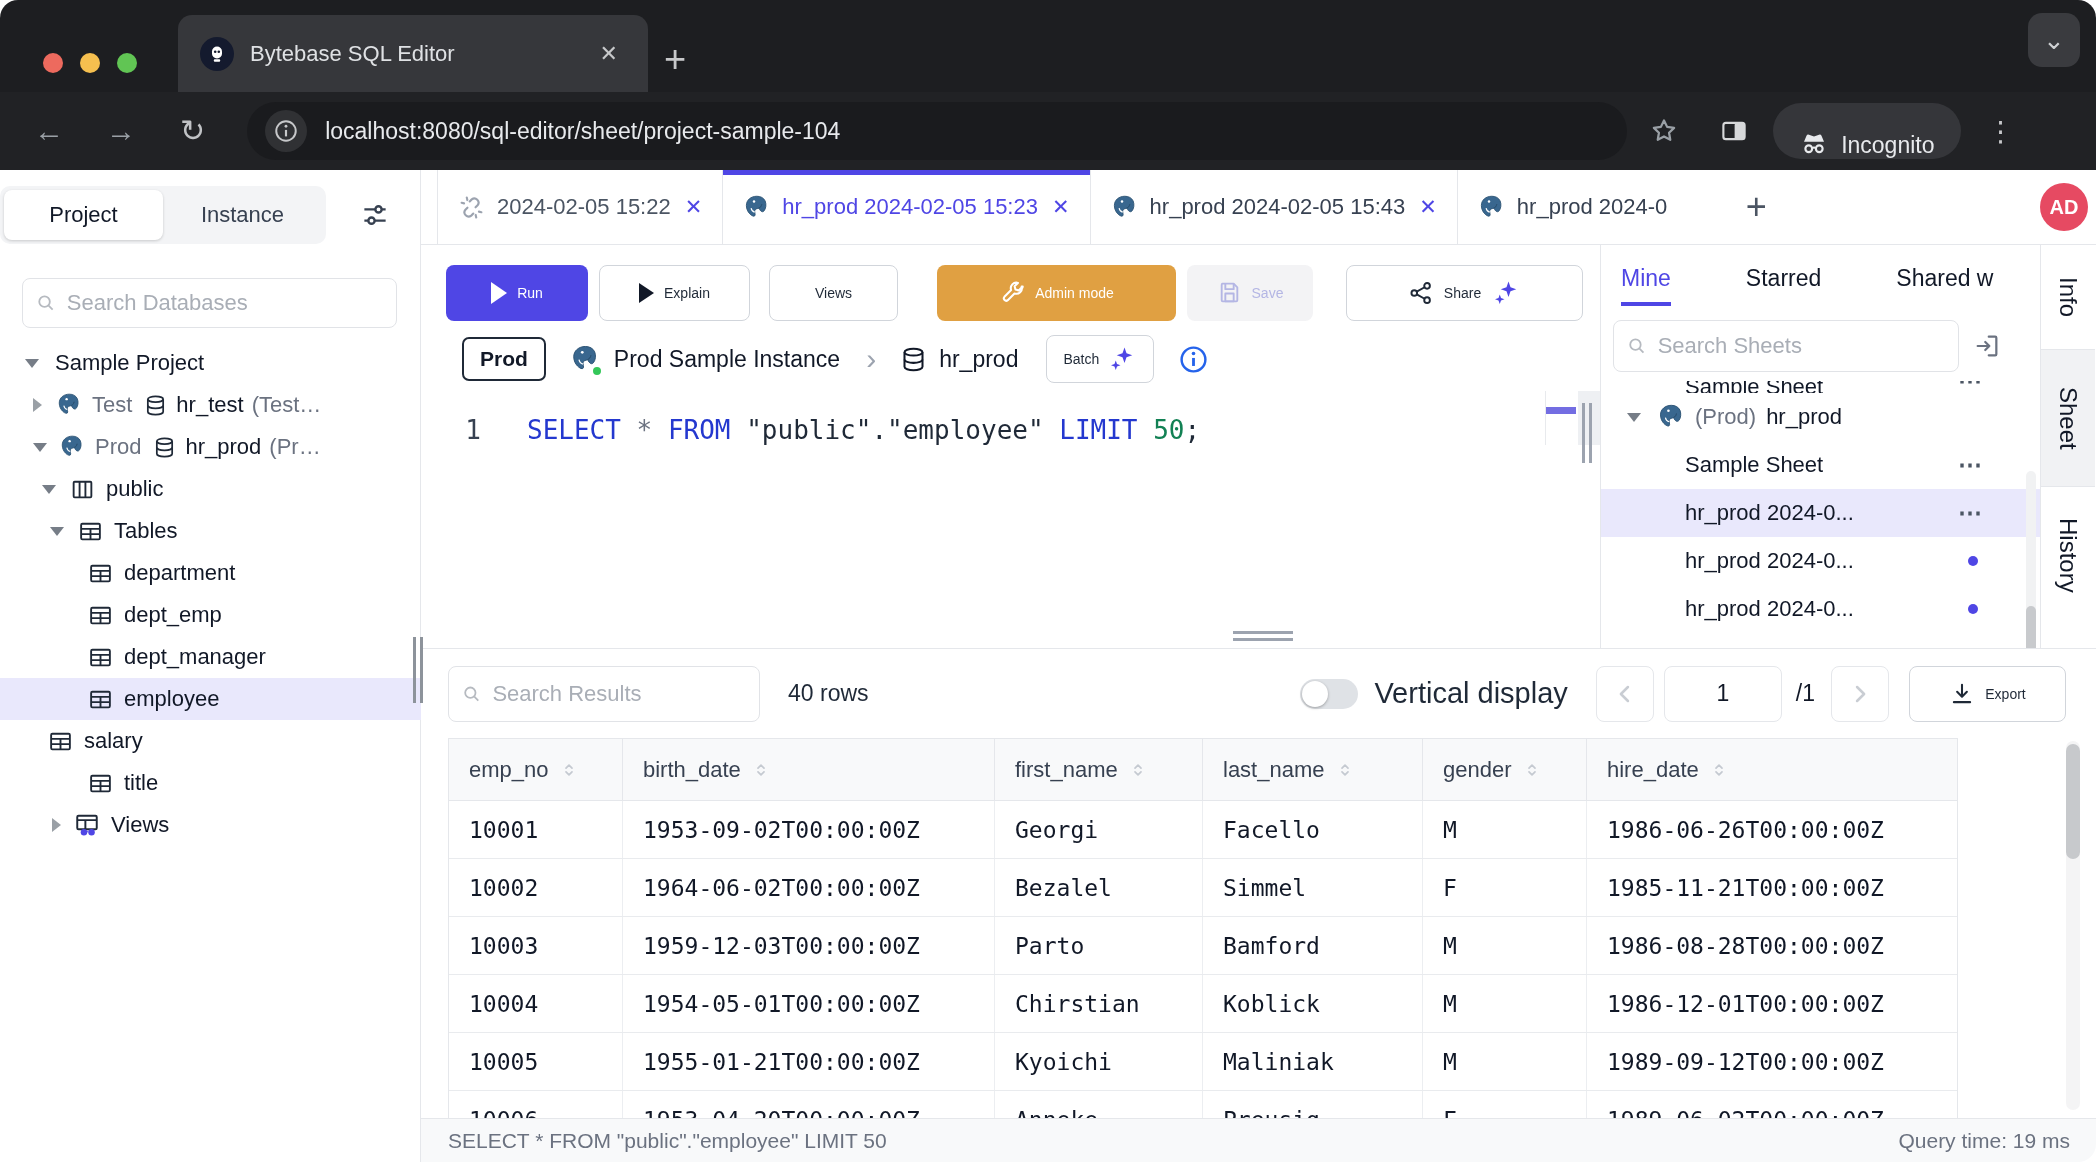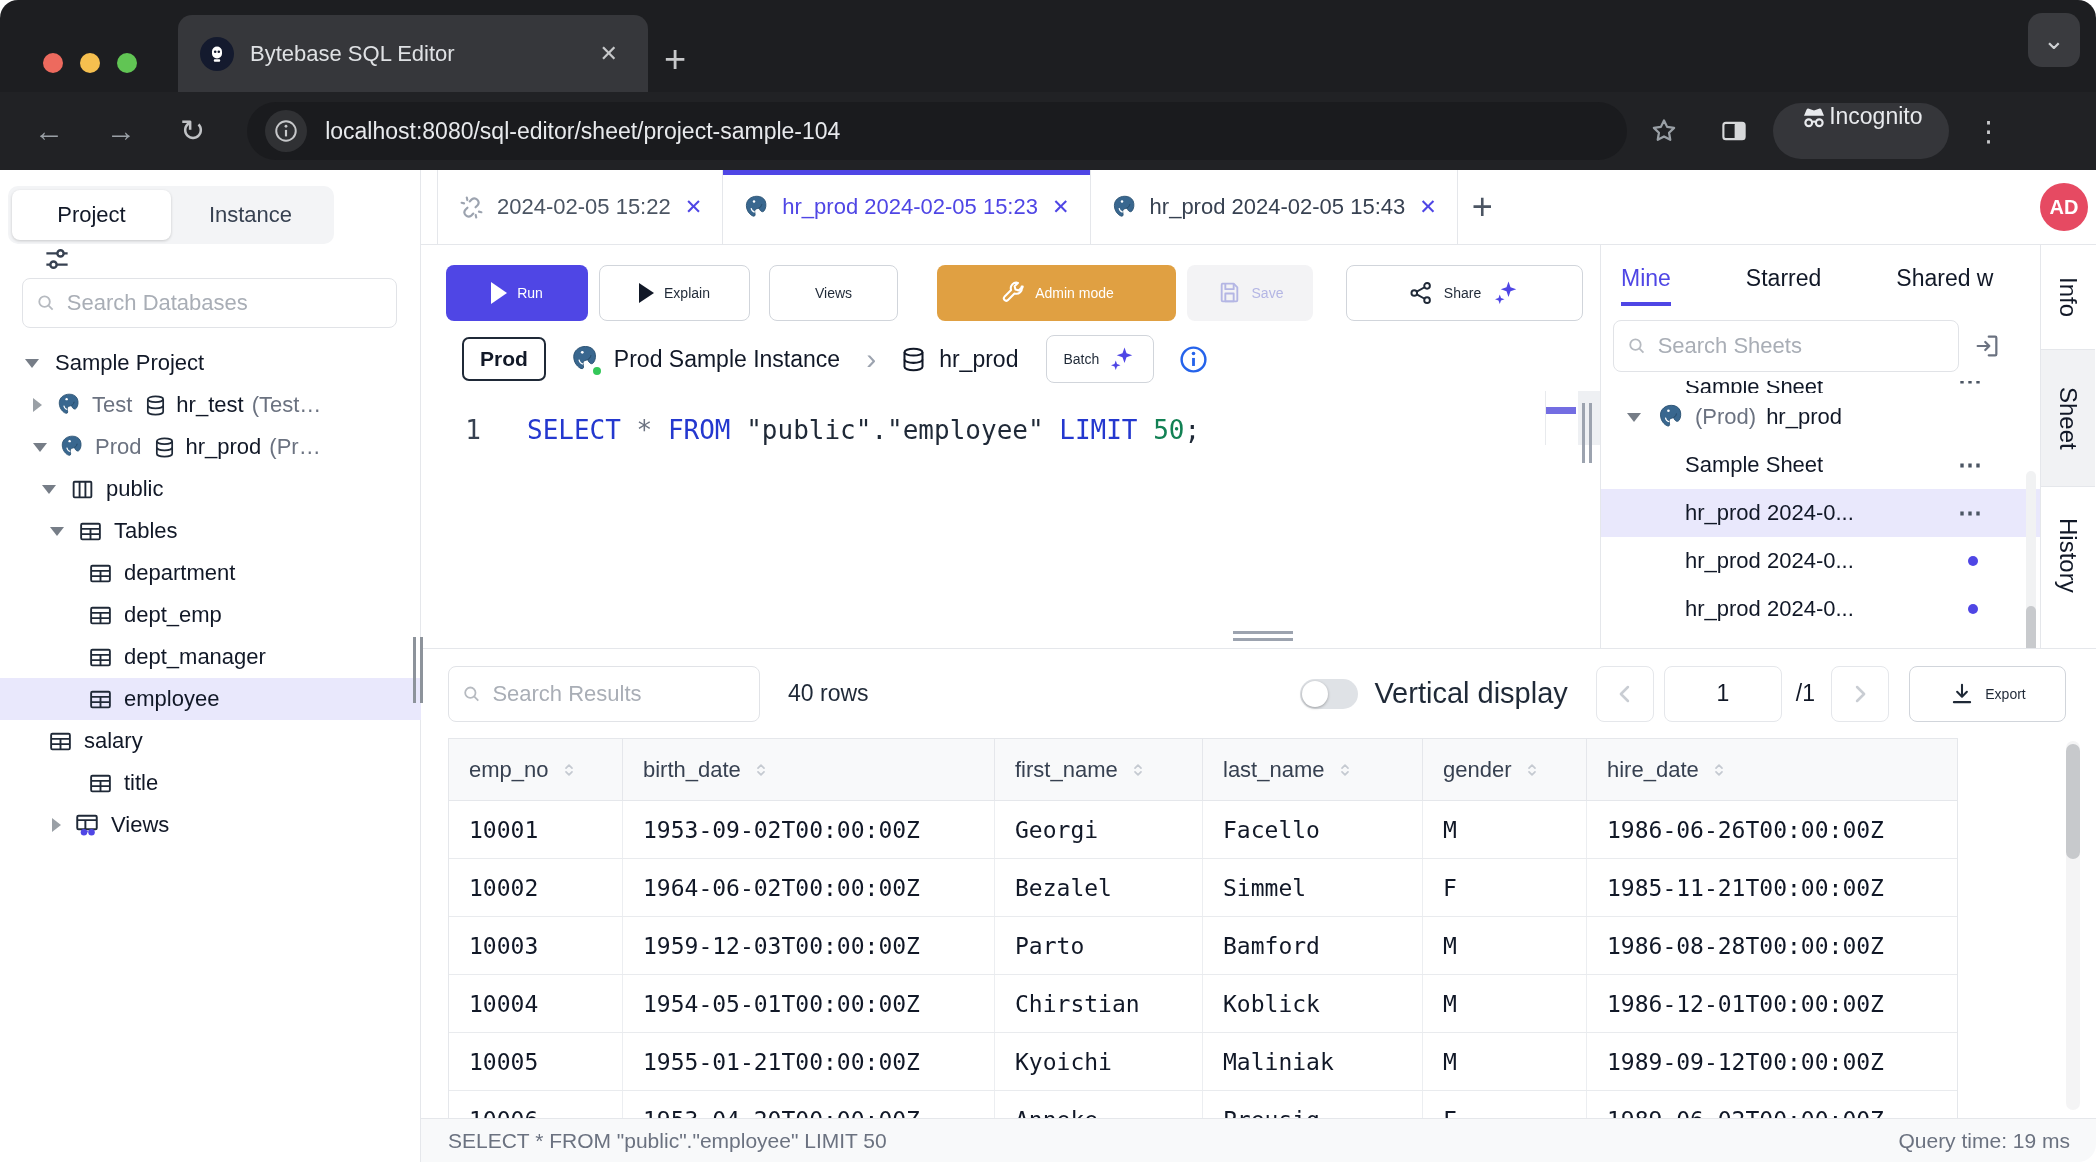--- a/index.html
+++ b/index.html
@@ -17,30 +17,30 @@
   .btab-close { color:#c7c8ca; font-size:22px; padding:4px 8px; }
   .newtab { position:absolute; left:664px; top:40px; color:#c7c8ca; font-size:38px; font-weight:300; line-height:1; }
   .tabsearch { position:absolute; right:16px; top:13px; width:52px; height:54px; background:#3a3b3f; border-radius:14px; display:flex; align-items:center; justify-content:center; }
   .btoolbar { position:relative; height:78px; background:#212225; display:flex; align-items:center; }
   .nav-ic { font-size:30px; color:#9aa0a6; line-height:1; }
   .nav-back{ margin-left:34px; } .nav-fwd{ margin-left:42px; } .nav-reload{ margin-left:44px; color:#c0c2c5; }
   .urlpill { margin-left:42px; width:1380px; height:58px; background:#1a1b1e; border-radius:29px; display:flex; align-items:center; padding:0 18px; }
   .url-info { width:42px; height:42px; border-radius:50%; background:#303134; display:flex; align-items:center; justify-content:center; }
   .url-text { margin-left:18px; color:#e8eaed; font-size:23px; white-space:nowrap; }
   .chrome-right { display:flex; align-items:center; margin-left:14px; }
-  .incog { margin-left:24px; height:56px; background:#35363a; border-radius:28px; display:flex; align-items:flex-start; padding:0 26px; gap:0; }
+  .incog { margin-left:24px; height:56px; background:#35363a; border-radius:28px; display:flex; align-items:flex-end; padding:0 26px; gap:12px; }
   .incog-label { color:#e8eaed; font-size:23px; }
   .kebab { margin-left:26px; color:#c7c8ca; font-size:28px; letter-spacing:0; }
 
   
   .app { position:relative; height:992px; display:flex; background:#fff; }
 
   
   .sidebar { position:relative; width:421px; flex:none; border-right:1px solid #e5e7eb; background:#fff; }
-  .segrow { position:absolute; left:8px; top:16px; width:405px; display:flex; align-items:flex-start;flex-direction:column; }
+  .segrow { position:absolute; left:0; top:16px; width:405px; display:flex; align-items:center; }
   .segctl { display:flex; background:#f3f4f6; border-radius:10px; padding:4px; width:326px; height:58px; }
   .segbtn { flex:1; display:flex; align-items:center; justify-content:center; font-size:22px; color:#374151; border-radius:8px; }
   .segbtn.active { background:#fff; color:#111827; box-shadow:0 1px 3px rgba(0,0,0,.18); }
   .sliders { margin-left:34px; }
   .sb-search { position:absolute; left:22px; top:108px; width:375px; height:50px; border:1px solid #e1e3e7; border-radius:8px; display:flex; align-items:center; padding:0 12px; }
   .sb-search input, .sp-search input, .res-search input { border:none; outline:none; font-size:22px; color:#111827; width:100%; margin-left:10px; font-family:"Liberation Sans",sans-serif; background:transparent; }
   .sb-search input::placeholder, .sp-search input::placeholder, .res-search input::placeholder { color:#a9aeb6; }
   .tree { position:absolute; left:0; top:172px; width:421px; }
   .trow { display:flex; align-items:center; height:42px; font-size:22px; color:#111827; white-space:nowrap; }
   .trow.sel { background:#e9e8fc; }
@@ -484,20 +484,26 @@
           <span class="lbl">hr_prod 2024-02-05 15:23</span>
           <span class="x">✕</span>
         </div>
         <div class="wtab" style="color:#374151;">
           <svg class="ic" width="27" height="27">
               <use href="#i-elephant"></use>
             </svg>
           <span class="lbl">hr_prod 2024-02-05 15:43</span>
           <span class="x">✕</span>
         </div>
+        <div class="wtab trunc" style="color:#374151;">
+          <svg class="ic" width="27" height="27">
+              <use href="#i-elephant"></use>
+            </svg>
+          <span class="lbl">hr_prod 2024-0</span>
+        </div>
         <div class="ws-plus">+</div>
         <div class="avatar">AD</div>
       </div>
 
       <div class="upper">
         <div class="editor-col">
           <div class="etoolbar">
             <div class="btn btn-run">
               <span class="play-w"></span>
               <span>Run</span>

